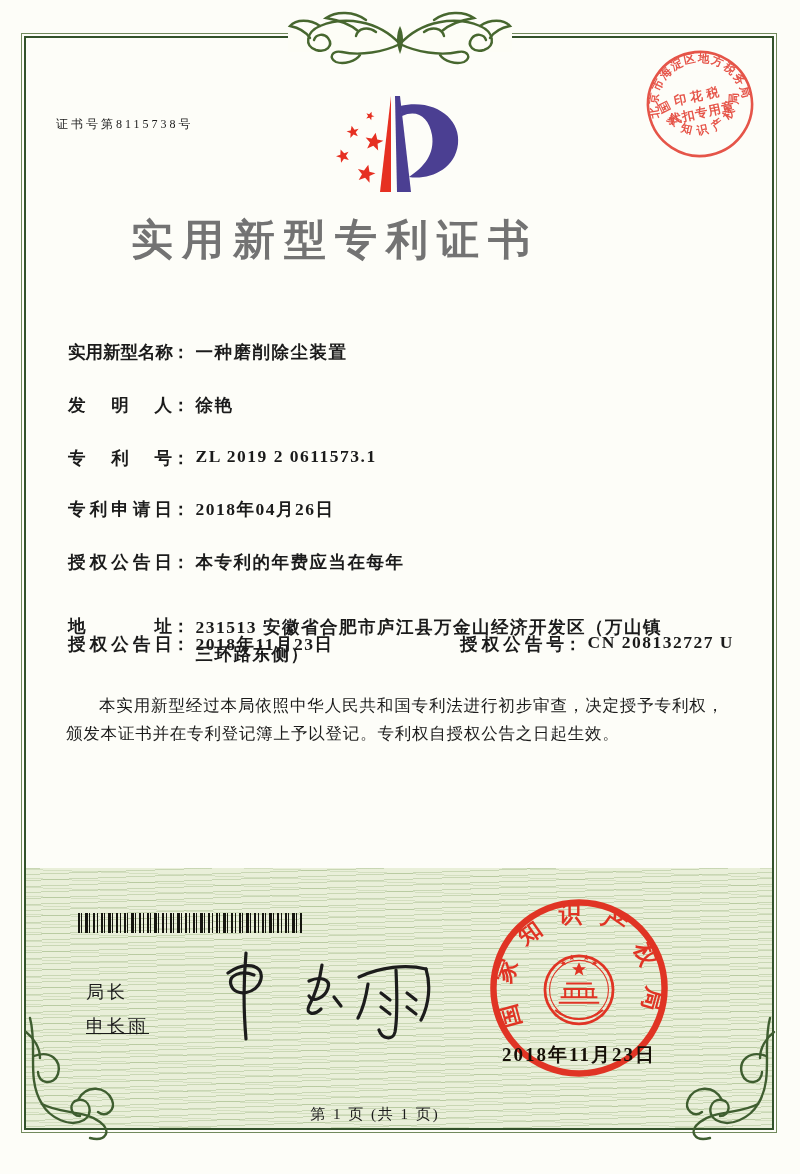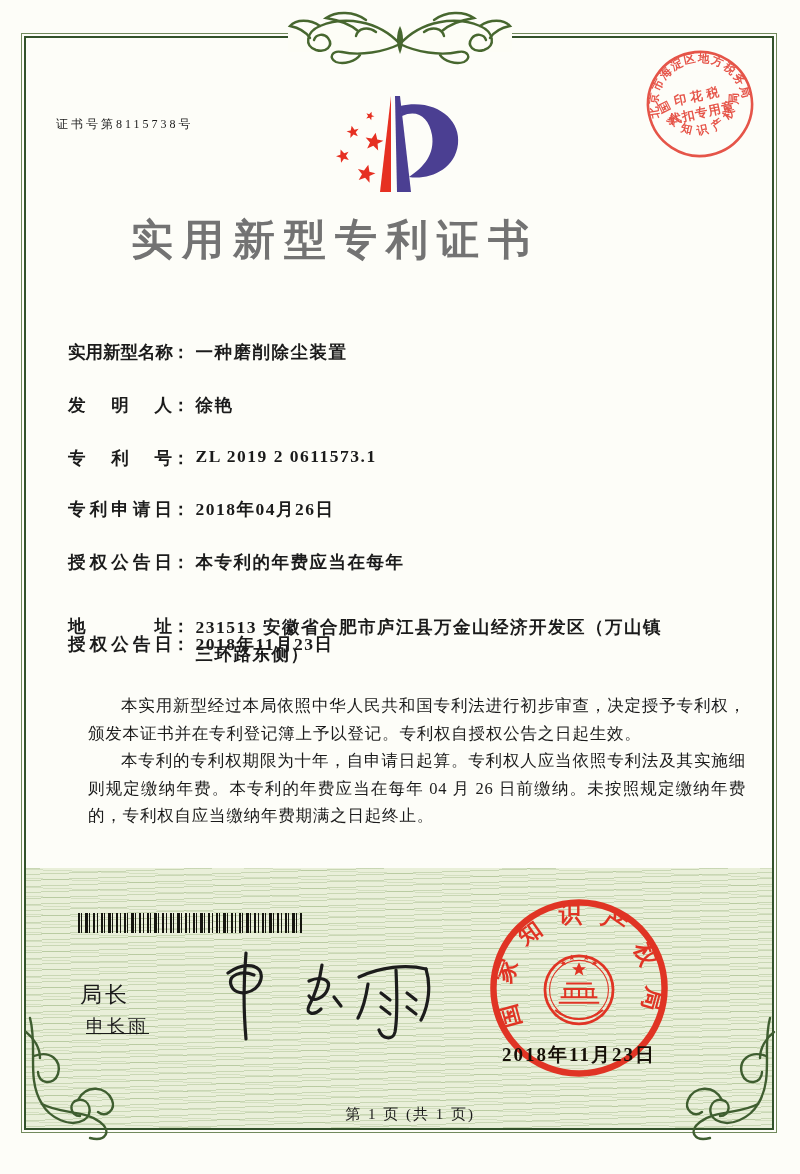--- a/index.html
+++ b/index.html
@@ -40,43 +40,42 @@
   }
   .row .colon{display:inline-block;margin-right:6px;}
   .row .val{display:inline-block;letter-spacing:1.5px;vertical-align:top;}
   .row .val.wrap{white-space:normal;width:478px;line-height:27px;}
   .grant-no{position:absolute;left:392px;top:0;}
   .grant-no .lbl2{display:inline-block;width:104px;text-align:justify;text-align-last:justify;}
   .body-text{
     left:66px;top:692px;width:658px;z-index:4;
     font-size:16.5px;line-height:27.5px;letter-spacing:0.8px;
     text-align:justify;
-    margin-left:22px;
   }
   .body-text p{margin:0;text-indent:33px;}
   .barcode{
     left:78px;top:913px;width:224px;height:20px;z-index:4;
     background:repeating-linear-gradient(90deg,
       #15150f 0 2px, transparent 2px 3px,
       #15150f 3px 4px, transparent 4px 7px,
       #15150f 7px 10px, transparent 10px 11px,
       #15150f 11px 12px, transparent 12px 15px,
       #15150f 15px 17px, transparent 17px 19px,
       #15150f 19px 20px, transparent 20px 23px);
   }
-  .officer-title{left:80px;top:980px;font-size:22px;letter-spacing:3px;z-index:4;}
+  .officer-title{left:86px;top:980px;font-size:18px;letter-spacing:3px;z-index:4;}
   .officer-name{left:86px;top:1014px;font-size:18px;letter-spacing:3px;z-index:4;text-decoration:underline;}
   .signature{left:210px;top:945px;z-index:5;}
   .seal-box{left:487px;top:896px;z-index:4;}
   .seal-date{
     left:487px;top:1042px;width:184px;text-align:center;z-index:5;
     font-size:19px;letter-spacing:2px;color:#161008;font-weight:bold;
   }
   .footer{
-    left:275px;top:1105px;width:200px;text-align:right;z-index:4;font-size:15px;letter-spacing:2px;
+    left:275px;top:1105px;width:200px;text-align:center;z-index:4;font-size:15px;letter-spacing:2px;
   }
   .tax-stamp{left:644px;top:48px;z-index:4;opacity:.92;transform:rotate(-12deg);}
   .logo-box{left:330px;top:88px;z-index:4;}
 </style>
 </head>
 <body>
 
 <div class="frame">
   <div class="frame-inner"></div>
 </div>
@@ -165,25 +164,27 @@
   <span class="lbl">专利申请日</span><span class="colon">：</span><span class="val">2018年04月26日</span>
 </div>
 <div class="abs row" style="top:550px">
   <span class="lbl">授权公告日</span><span class="colon">：</span><span class="val">本专利的年费应当在每年</span>
 </div>
 <div class="abs row" style="top:614px">
   <span class="lbl">地址</span><span class="colon">：</span><span class="val wrap">231513 安徽省合肥市庐江县万金山经济开发区（万山镇三环路东侧）</span>
 </div>
 <div class="abs row" style="top:632px;width:700px">
   <span class="lbl">授权公告日</span><span class="colon">：</span><span class="val">2018年11月23日</span>
+  <span class="grant-no">
+    <span class="lbl2">授权公告号</span><span class="colon">：</span><span class="val">CN 208132727 U</span>
+  </span>
 </div>
 
 <div class="abs body-text">
   <p>本实用新型经过本局依照中华人民共和国专利法进行初步审查，决定授予专利权，颁发本证书并在专利登记簿上予以登记。专利权自授权公告之日起生效。</p>
-  <p>本专利的专利权期限为十年，自申请日起算。专利权人应当依照专利法及其实施细则规定缴纳年费。本专利的年费应当在每年 04 月 26 日前缴纳。未按照规定缴纳年费的，专利权自应当缴纳年费期满之日起终止。</p>
 </div>
 
 <div class="abs barcode"></div>
 
 <div class="abs officer-title">局长</div>
 <div class="abs officer-name">申长雨</div>
 
 <svg class="abs signature" width="230" height="100" viewBox="0 0 230 100">
   <g fill="none" stroke="#1c1c1c" stroke-width="3.2" stroke-linecap="round">
     <path d="M18,28 C34,16 54,19 51,34 C48,49 25,53 21,40 C18,30 31,25 44,30"></path>

